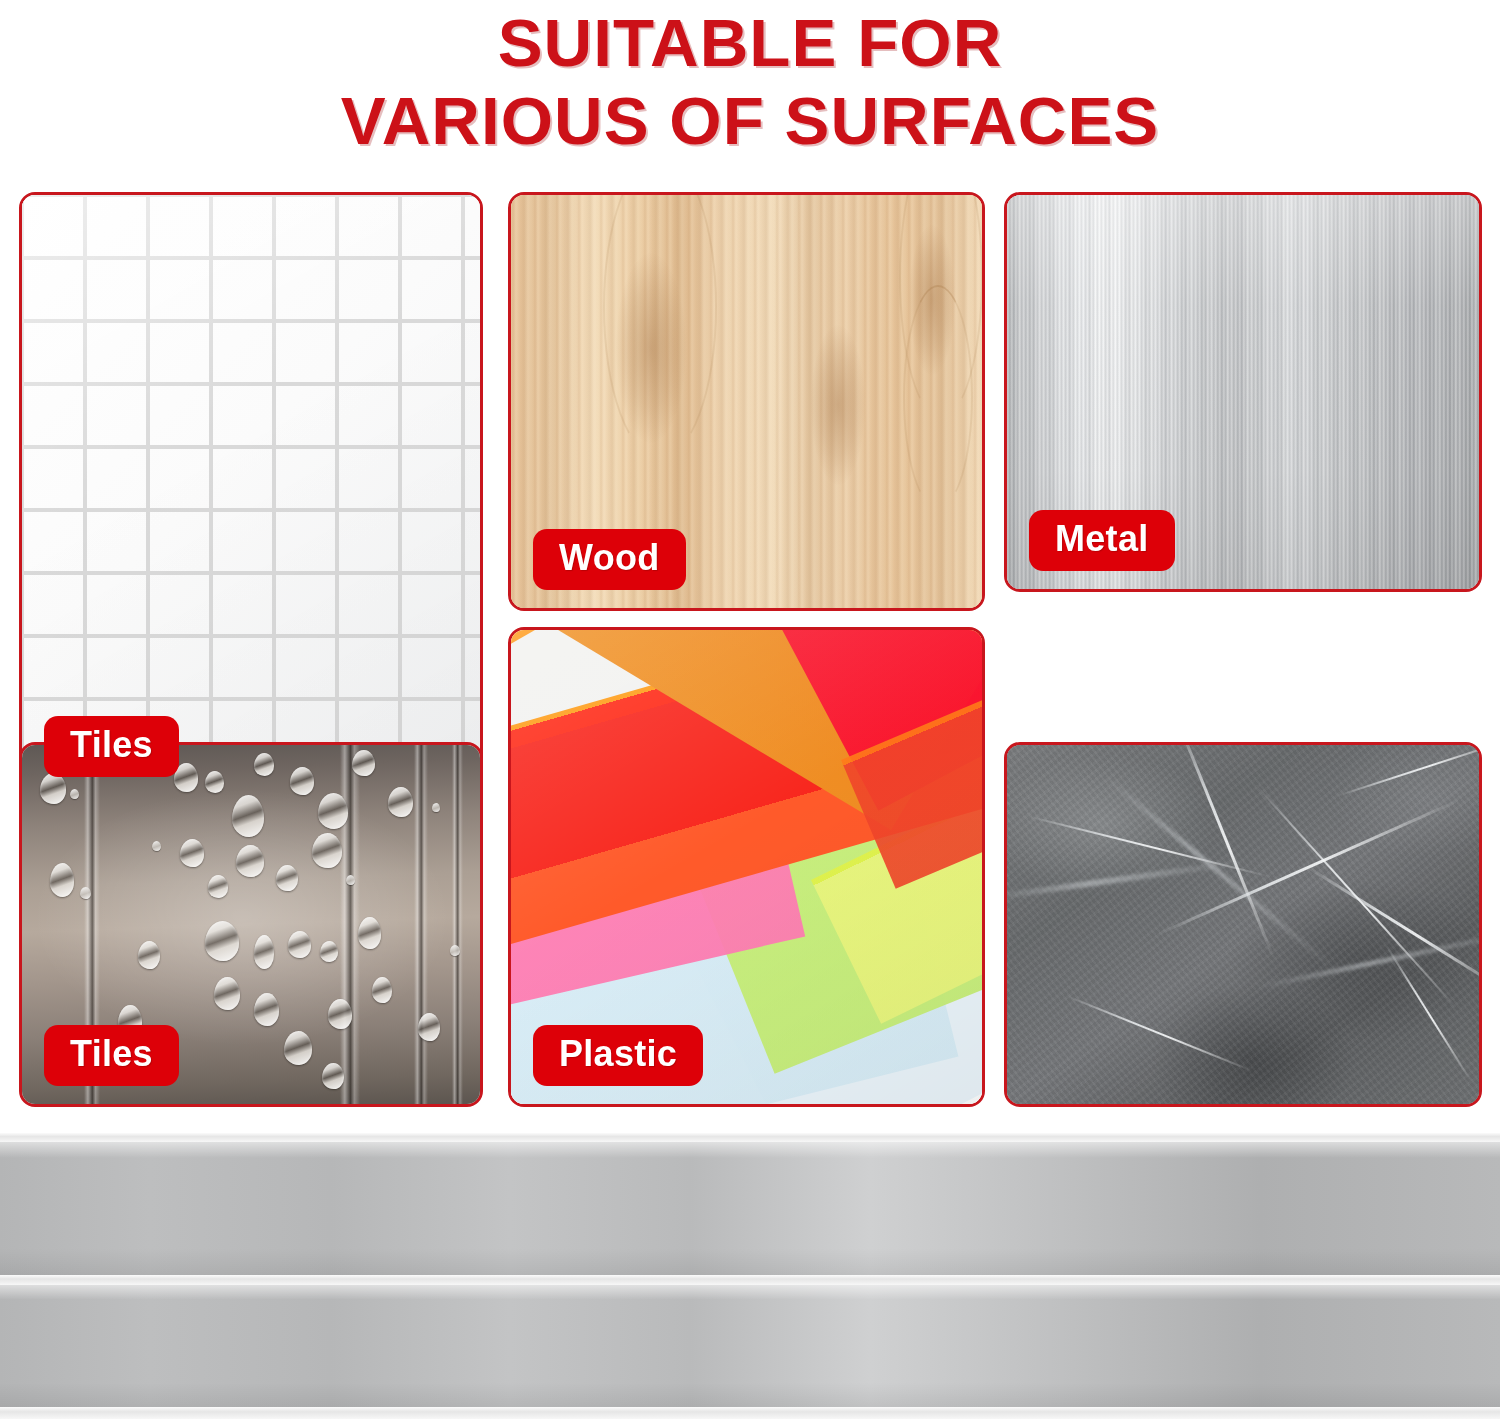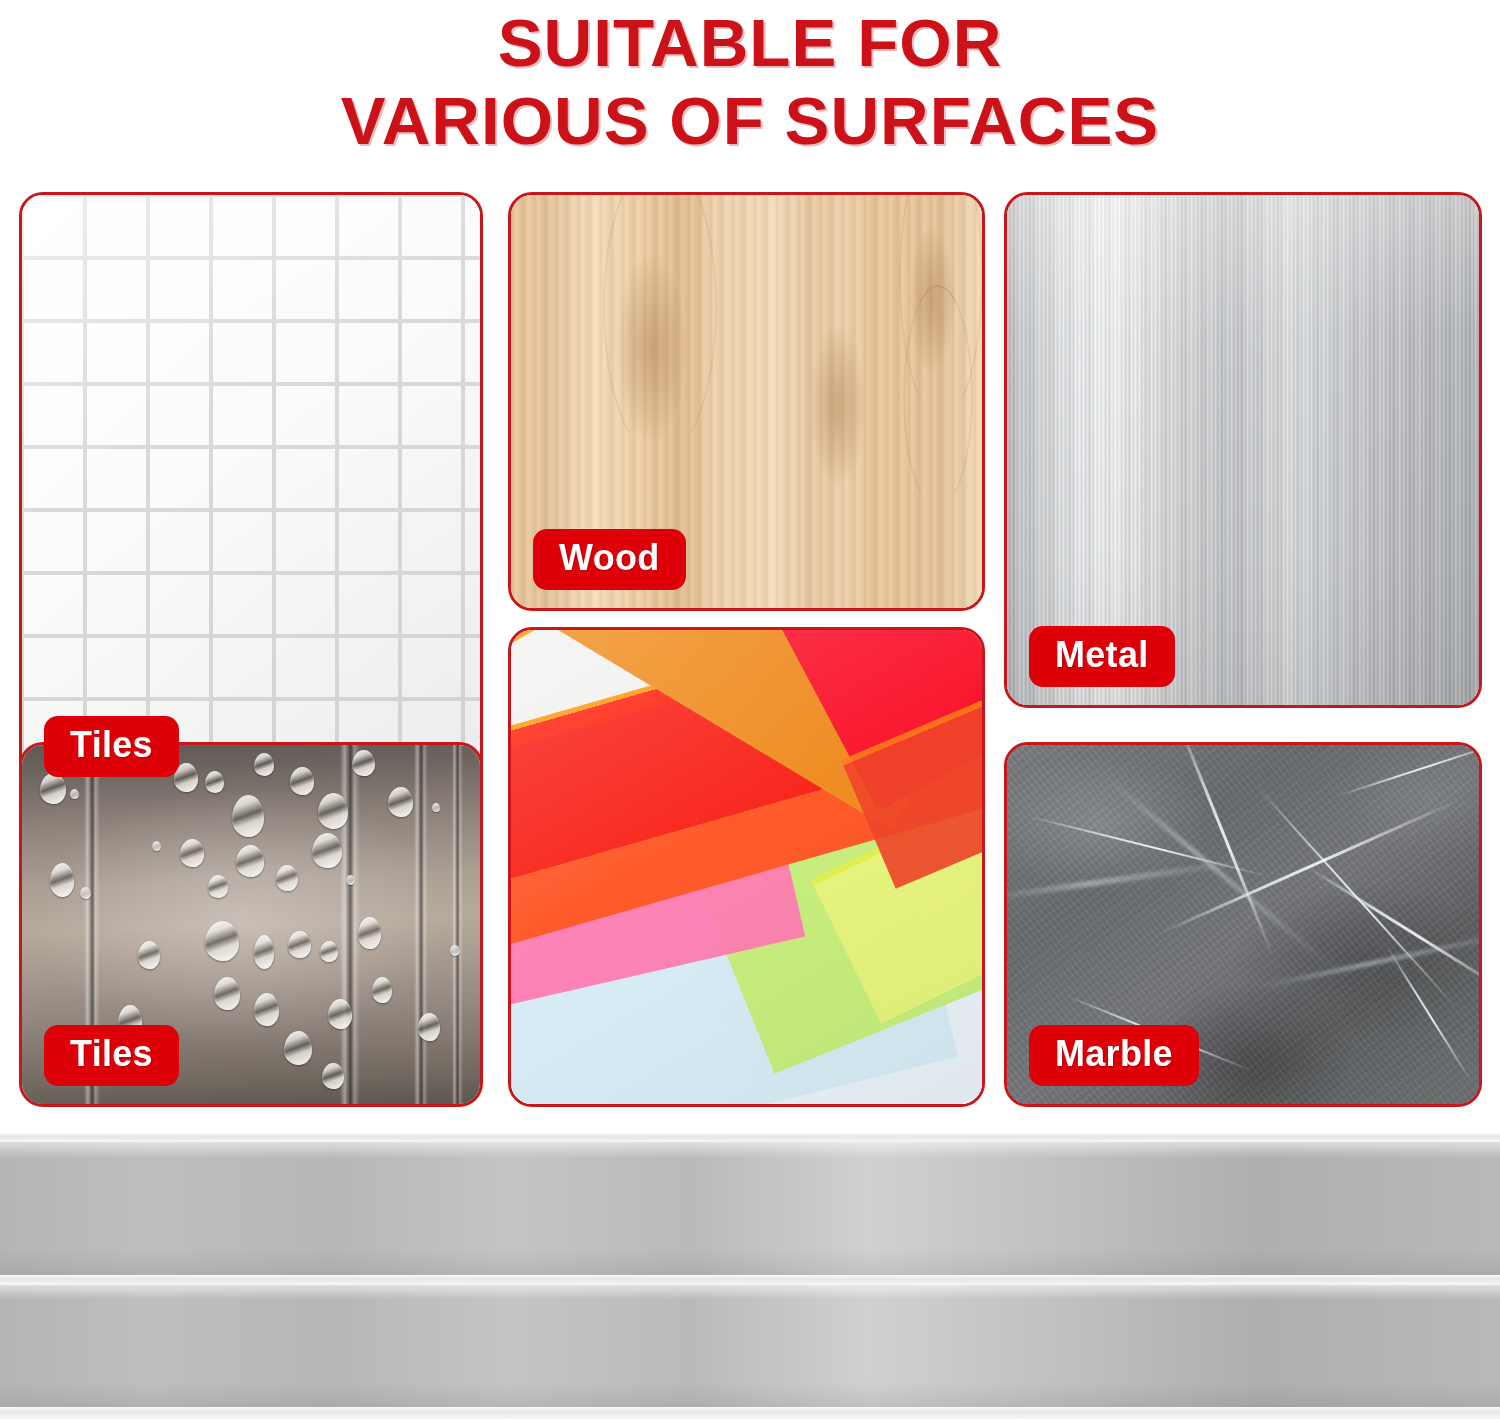--- a/index.html
+++ b/index.html
@@ -48,21 +48,21 @@
 
   
   #panel-grid {
     position: absolute;
     left: 0; top: 0;
     width: 1500px; height: 1419px;
   }
   .panel {
     position: absolute;
     border: 3px solid #C8161D;
-    border-radius: 24px;
+    border-radius: 16px;
     overflow: hidden;
     box-sizing: border-box;
     background: #fff;
   }
   .panel-surface {
     position: absolute;
     inset: 0;
   }
 
   
@@ -276,21 +276,21 @@
     <div class="panel-surface surf-wood"></div>
     <div class="wood-knot" style="left:105px; top:58px; width:70px; height:190px;"></div>
     <div class="wood-knot" style="left:300px; top:130px; width:54px; height:160px;"></div>
     <div class="wood-knot" style="left:398px; top:30px; width:46px; height:150px;"></div>
     <div class="wood-arc" style="left:92px; top:-40px; width:110px; height:300px;"></div>
     <div class="wood-arc" style="left:388px; top:-60px; width:80px; height:280px;"></div>
     <div class="wood-arc" style="left:392px; top:90px; width:66px; height:220px;"></div>
     <div class="badge">Wood</div>
   </div>
 
-  <div class="panel" style="left:1004px; top:192px; width:478px; height:516px;padding-left:47px;">
+  <div class="panel" style="left:1004px; top:192px; width:478px; height:400px;padding-left:47px;">
     <div class="panel-surface surf-metal"></div>
     <div class="metal-gloss"></div>
     <div class="badge">Metal</div>
   </div>
 
   <div class="panel" style="left:19px; top:742px; width:464px; height:365px;">
     <div class="panel-surface surf-glass"></div>
 
     <div class="glass-streak" style="left:62px; width:16px;"></div>
     <div class="glass-streak" style="left:318px; width:20px;"></div>
@@ -384,39 +384,39 @@
                   opacity:0.96;"></div>
 
       <div class="plastic-layer" style="left:330px; top:130px; width:320px; height:140px;
                   transform:rotate(-23deg); transform-origin:0 0;
                   background:linear-gradient(180deg,#ff7a18 0 6px, #f0452a 6px 100%);
                   opacity:0.9;"></div>
 
       <div class="plastic-layer" style="inset:0; left:0; top:0; width:100%; height:100%;
                   background:linear-gradient(150deg, rgba(255,255,255,0.18) 0%, rgba(255,255,255,0) 45%, rgba(0,0,0,0.05) 100%);"></div>
     </div>
+    <div class="badge">Plastic</div>
   </div>
 
   <div class="panel" style="left:1004px; top:742px; width:478px; height:365px;">
     <div class="panel-surface surf-marble"></div>
     <div class="marble-grain"></div>
 
     <div class="vein" style="left:170px; top:-30px; width:260px; height:3px; transform:rotate(68deg); transform-origin:0 0;"></div>
     <div class="vein" style="left:250px; top:40px; width:300px; height:2px; transform:rotate(48deg); transform-origin:0 0;"></div>
     <div class="vein" style="left:300px; top:120px; width:240px; height:3px; transform:rotate(32deg); transform-origin:0 0;"></div>
     <div class="vein" style="left:150px; top:188px; width:330px; height:3px; transform:rotate(-24deg); transform-origin:0 0;"></div>
     <div class="vein" style="left:20px; top:70px; width:250px; height:2px; transform:rotate(14deg); transform-origin:0 0;"></div>
     <div class="vein" style="left:330px; top:50px; width:180px; height:2px; transform:rotate(-18deg); transform-origin:0 0;"></div>
     <div class="vein" style="left:380px; top:200px; width:160px; height:2px; transform:rotate(58deg); transform-origin:0 0;"></div>
     <div class="vein" style="left:60px; top:250px; width:200px; height:2px; transform:rotate(22deg); transform-origin:0 0;"></div>
     <div class="vein-soft" style="left:100px; top:30px; width:300px; height:5px; transform:rotate(40deg); transform-origin:0 0;"></div>
     <div class="vein-soft" style="left:250px; top:240px; width:280px; height:5px; transform:rotate(-12deg); transform-origin:0 0;"></div>
     <div class="vein-soft" style="left:-20px; top:150px; width:260px; height:6px; transform:rotate(-8deg); transform-origin:0 0;"></div>
 
-    <div class="badge">Marble</div>
   </div>
 </div>
 
 <div id="bottom-strip">
   <div class="shelf-edge" style="top:0px;   height:9px;"></div>
   <div class="shelf-face" style="top:9px;   height:133px;"></div>
   <div class="shelf-edge" style="top:142px; height:10px;"></div>
   <div class="shelf-face" style="top:152px; height:122px;"></div>
   <div class="shelf-edge" style="top:274px; height:12px;"></div>
 </div>

